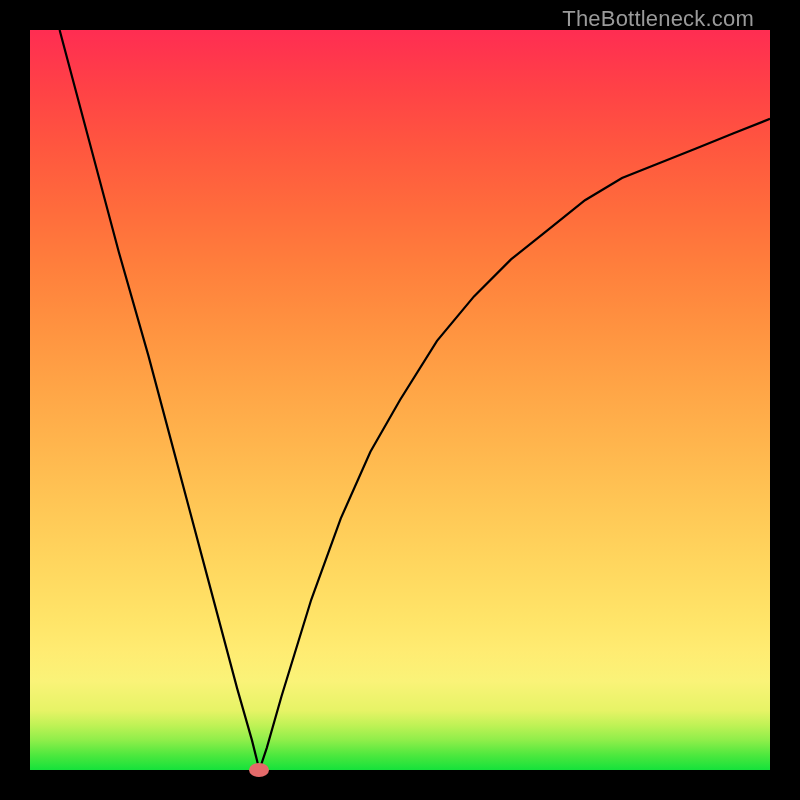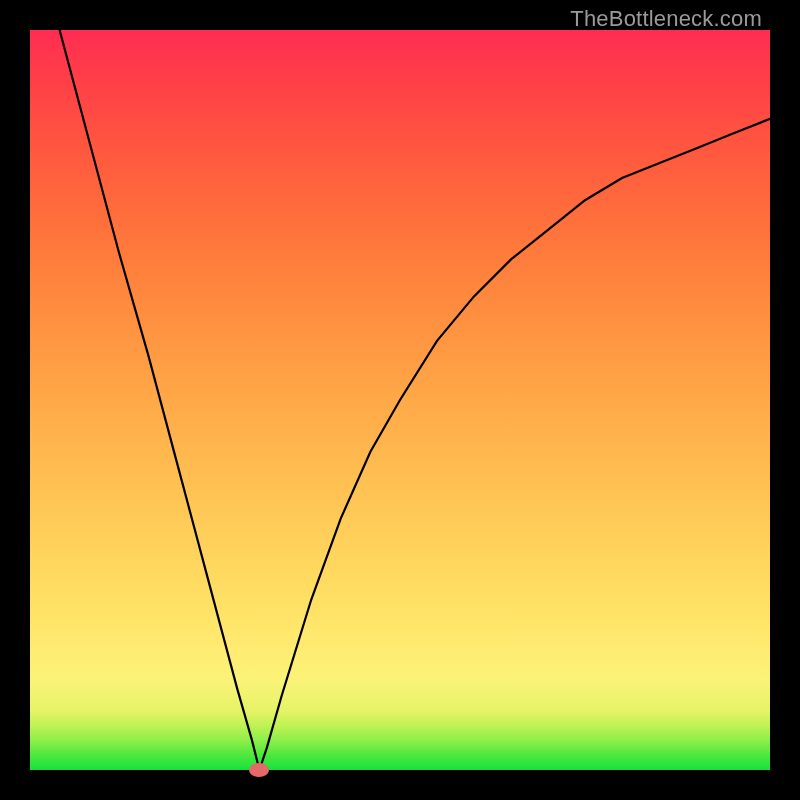--- a/index.html
+++ b/index.html
@@ -34,21 +34,21 @@
       #ff7f3c 68%,
       #ff6b3c 76%,
       #ff573f 84%,
       #ff4246 92%,
       #ff2d52 100%
     );
   }
   .watermark {
     position: absolute;
     top: 6px;
-    right: 38px;
+    right: 46px;
     color: #9a9a9a;
     font-size: 22px;
     font-weight: 500;
     letter-spacing: 0.2px;
   }
   .curve-svg {
     position: absolute;
     left: 30px;
     top: 30px;
     width: 740px;

